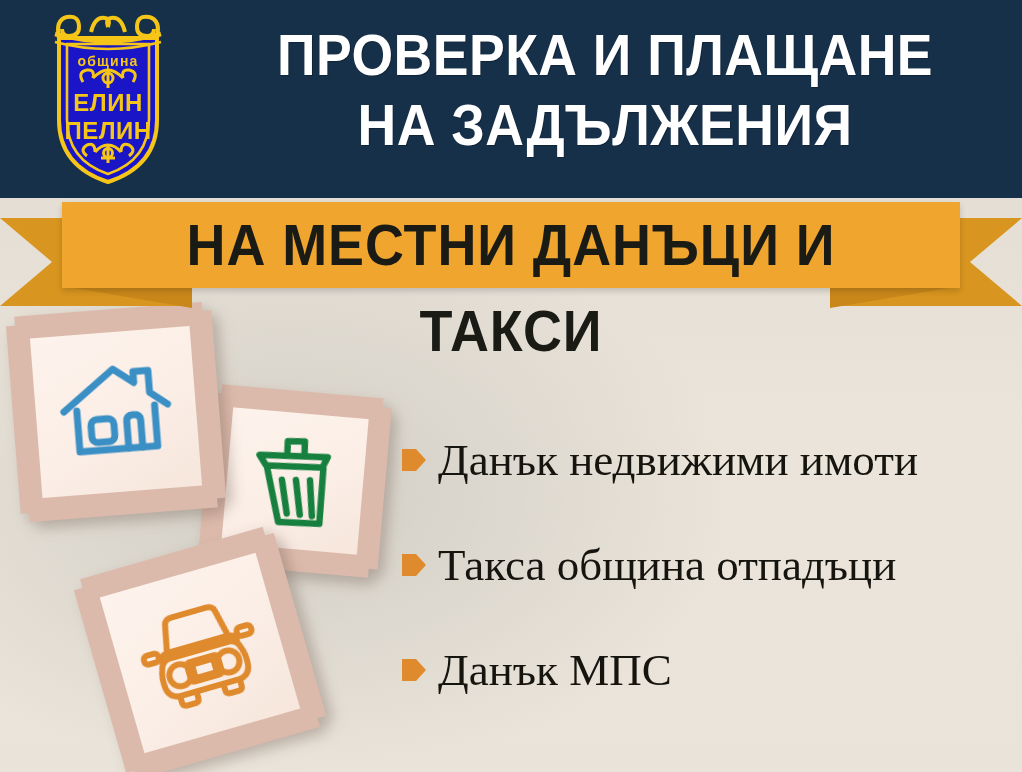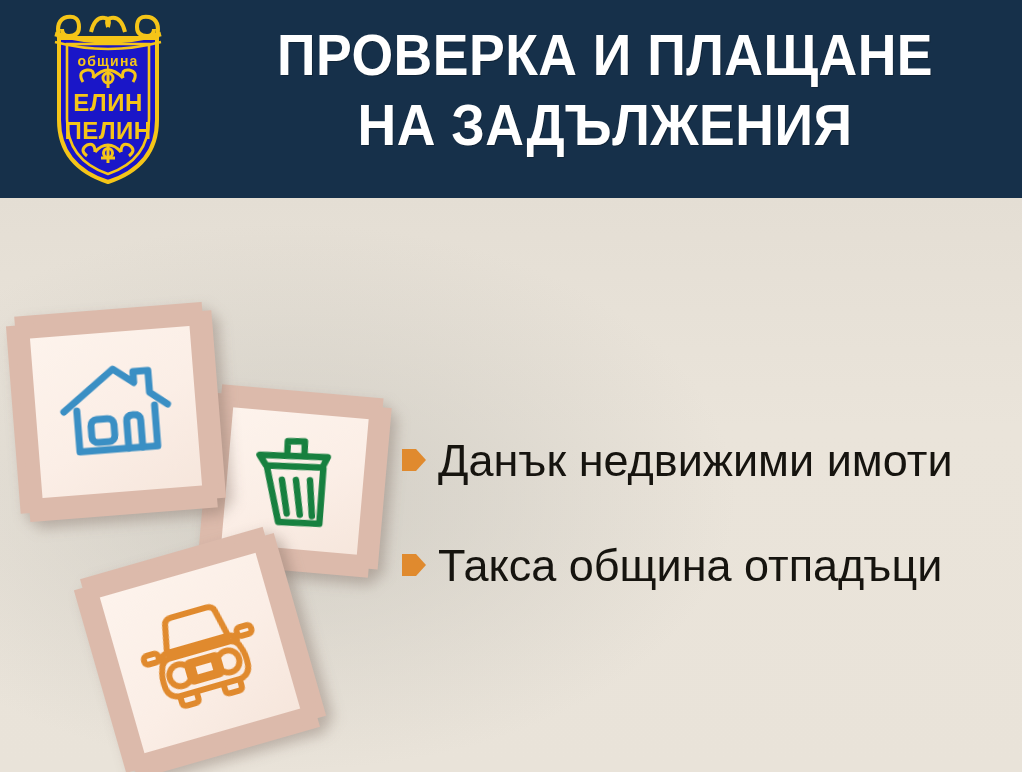--- a/index.html
+++ b/index.html
@@ -200,21 +200,21 @@
     margin-bottom: 33px;
   }
   .bullet-marker {
     width: 24px; height: 26px;
     flex: 0 0 24px;
     margin-right: 12px;
     background: #e08a2e;
     clip-path: polygon(0 2px, 14px 2px, 24px 13px, 14px 24px, 0 24px);
   }
   .bullet-label {
-    font-family: Liberation Sans, sans-serif;
+    font-family: Liberation Serif, serif;
     font-size: 45px;
     color: #16140f;
     white-space: nowrap;
     line-height: 1;
   }
 </style>
 </head>
 <body>
 
 <div id="poster">
@@ -263,20 +263,29 @@
         </g>
       </svg>
     </div>
 
     <div class="header-title">
       <span>ПРОВЕРКА И ПЛАЩАНЕ</span>
       <span class="l2">НА ЗАДЪЛЖЕНИЯ</span>
     </div>
   </div>
 
+  <div class="ribbon">
+    <div class="ribbon-tail left"></div>
+    <div class="ribbon-tail right"></div>
+    <div class="ribbon-fold-left"></div>
+    <div class="ribbon-fold-right"></div>
+    <div class="ribbon-main">
+      <div class="ribbon-text">НА МЕСТНИ ДАНЪЦИ И ТАКСИ</div>
+    </div>
+  </div>
 
   <div class="stamp" id="stamp-house">
     <div class="scallop-edge scallop-top"></div>
     <div class="scallop-edge scallop-bottom"></div>
     <div class="scallop-edge scallop-left"></div>
     <div class="scallop-edge scallop-right"></div>
     <div class="stamp-inner">
       <div class="stamp-icon">
         <svg width="116" height="102" viewBox="0 0 116 102">
           <g fill="none" stroke="#3a8fc4" stroke-width="7" stroke-linecap="round" stroke-linejoin="round">
@@ -342,16 +351,20 @@
     <div class="bullet-row">
       <span class="bullet-marker"></span>
       <span class="bullet-label">Данък недвижими имоти</span>
     </div>
 
     <div class="bullet-row">
       <span class="bullet-marker"></span>
       <span class="bullet-label">Такса община отпадъци</span>
     </div>
 
+    <div class="bullet-row">
+      <span class="bullet-marker"></span>
+      <span class="bullet-label">Данък МПС</span>
+    </div>
 
   </div>
 
 </div>
 
 </body></html>

